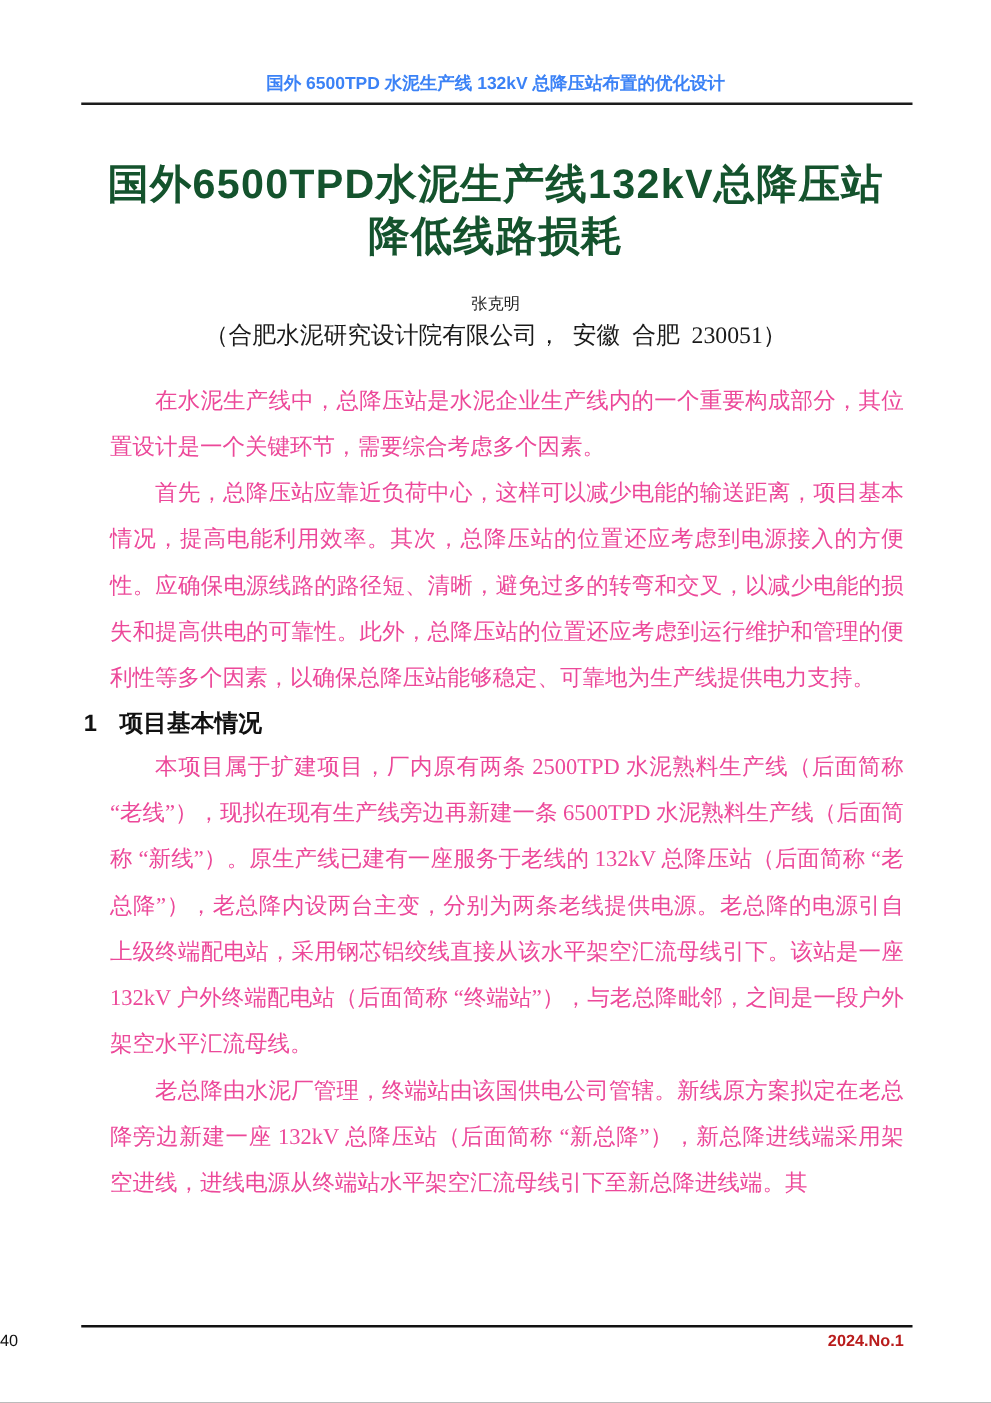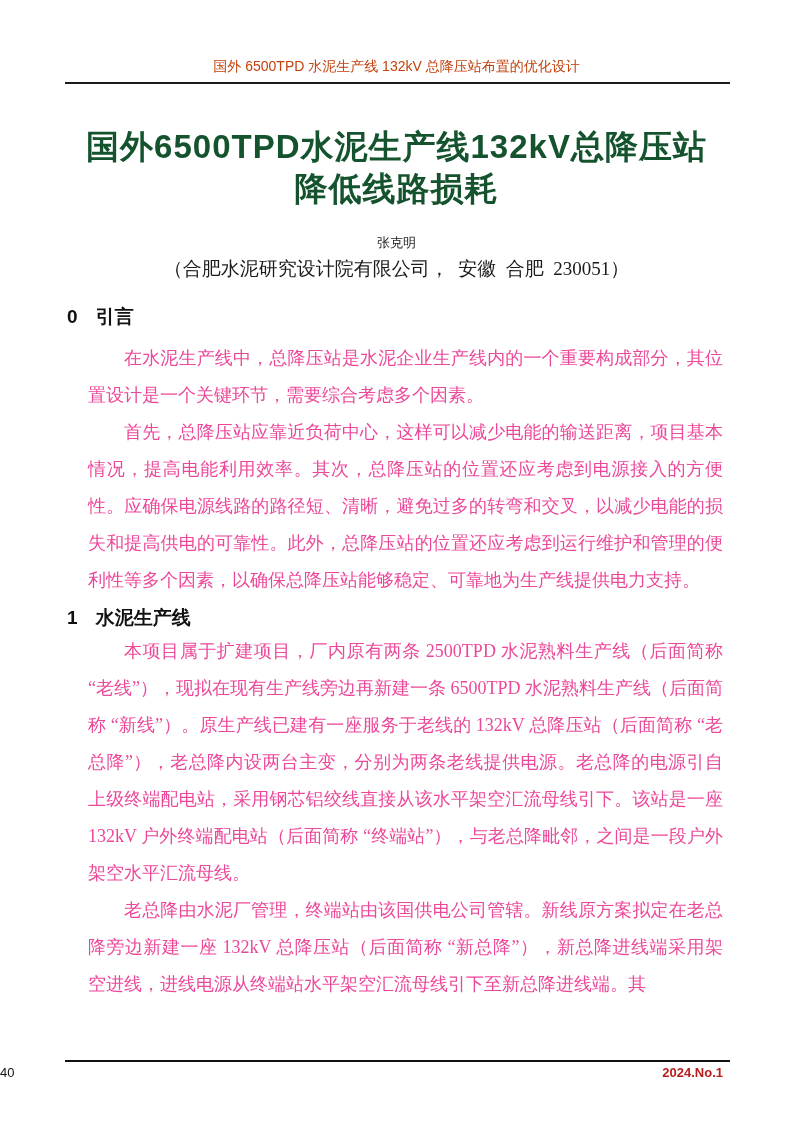--- a/index.html
+++ b/index.html
@@ -14,24 +14,24 @@
     overflow: hidden;
     font-family: "Liberation Serif", "DejaVu Serif", serif;
   }
   .running-header {
     position: absolute;
     top: 56px;
     left: 0;
     width: 100%;
     text-align: center;
     font-family: "Liberation Sans", "DejaVu Sans", sans-serif;
-    font-weight: normal;
+    font-weight: bold;
     font-size: 14px;
     line-height: 20px;
-    color: #c2410c;
+    color: #3b82f6;
   }
   .header-rule {
     position: absolute;
     top: 82px;
     left: 65px;
     width: 665px;
     height: 2px;
     background: #1c1c1c;
   }
   .doc-title {
@@ -134,30 +134,27 @@
     <div>国外6500TPD水泥生产线132kV总降压站</div>
     <div>降低线路损耗</div>
   </div>
 
   <div class="author">张克明</div>
 
   <div class="affiliation">（合肥水泥研究设计院有限公司，  安徽  合肥  230051）</div>
 
   <div class="body-area">
 
-    <div class="section-heading heading-0">
-      <span class="section-number">0</span><span>引言</span>
-    </div>
 
     <p class="para">在水泥生产线中，总降压站是水泥企业生产线内的一个重要构成部分，其位置设计是一个关键环节，需要综合考虑多个因素。</p>
 
     <p class="para">首先，总降压站应靠近负荷中心，这样可以减少电能的输送距离，项目基本情况，提高电能利用效率。其次，总降压站的位置还应考虑到电源接入的方便性。应确保电源线路的路径短、清晰，避免过多的转弯和交叉，以减少电能的损失和提高供电的可靠性。此外，总降压站的位置还应考虑到运行维护和管理的便利性等多个因素，以确保总降压站能够稳定、可靠地为生产线提供电力支持。</p>
 
     <div class="section-heading heading-1">
-      <span class="section-number">1</span><span>水泥生产线</span>
+      <span class="section-number">1</span><span>项目基本情况</span>
     </div>
 
     <p class="para">本项目属于扩建项目，厂内原有两条 2500TPD 水泥熟料生产线（后面简称 “老线”），现拟在现有生产线旁边再新建一条 6500TPD 水泥熟料生产线（后面简称 “新线”）。原生产线已建有一座服务于老线的 132kV 总降压站（后面简称 “老总降”），老总降内设两台主变，分别为两条老线提供电源。老总降的电源引自上级终端配电站，采用钢芯铝绞线直接从该水平架空汇流母线引下。该站是一座 132kV 户外终端配电站（后面简称 “终端站”），与老总降毗邻，之间是一段户外架空水平汇流母线。</p>
 
     <p class="para">老总降由水泥厂管理，终端站由该国供电公司管辖。新线原方案拟定在老总降旁边新建一座 132kV 总降压站（后面简称 “新总降”），新总降进线端采用架空进线，进线电源从终端站水平架空汇流母线引下至新总降进线端。其</p>
 
   </div>
 
   <div class="footer-rule"></div>
 

